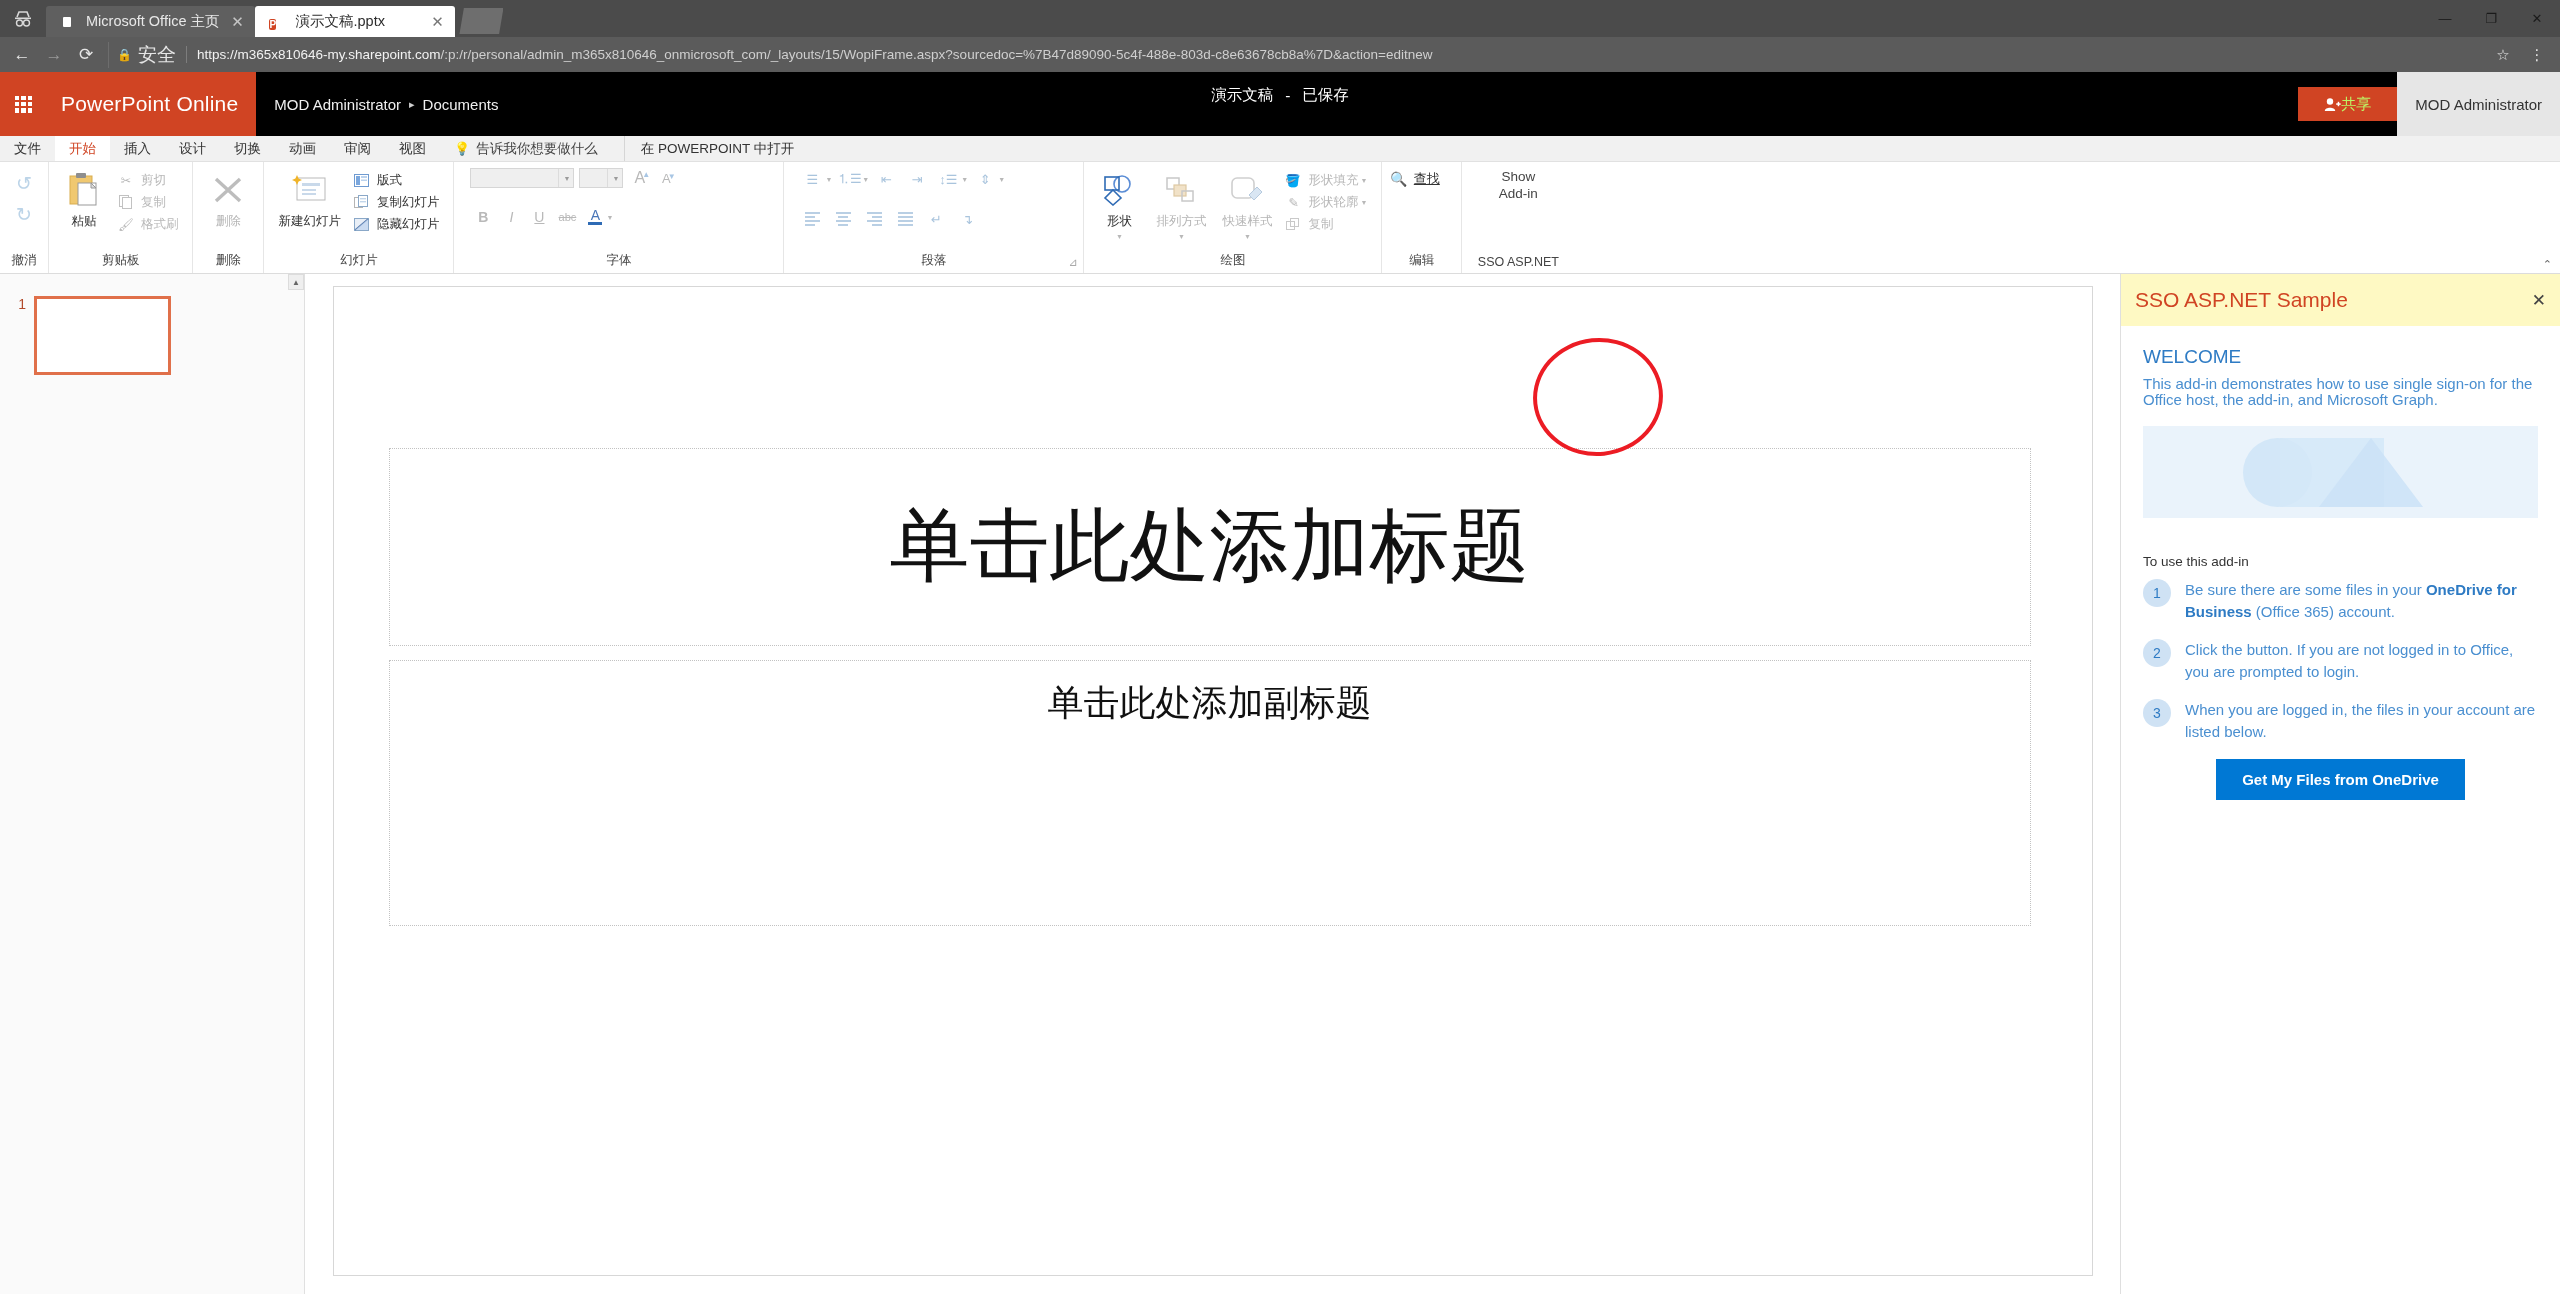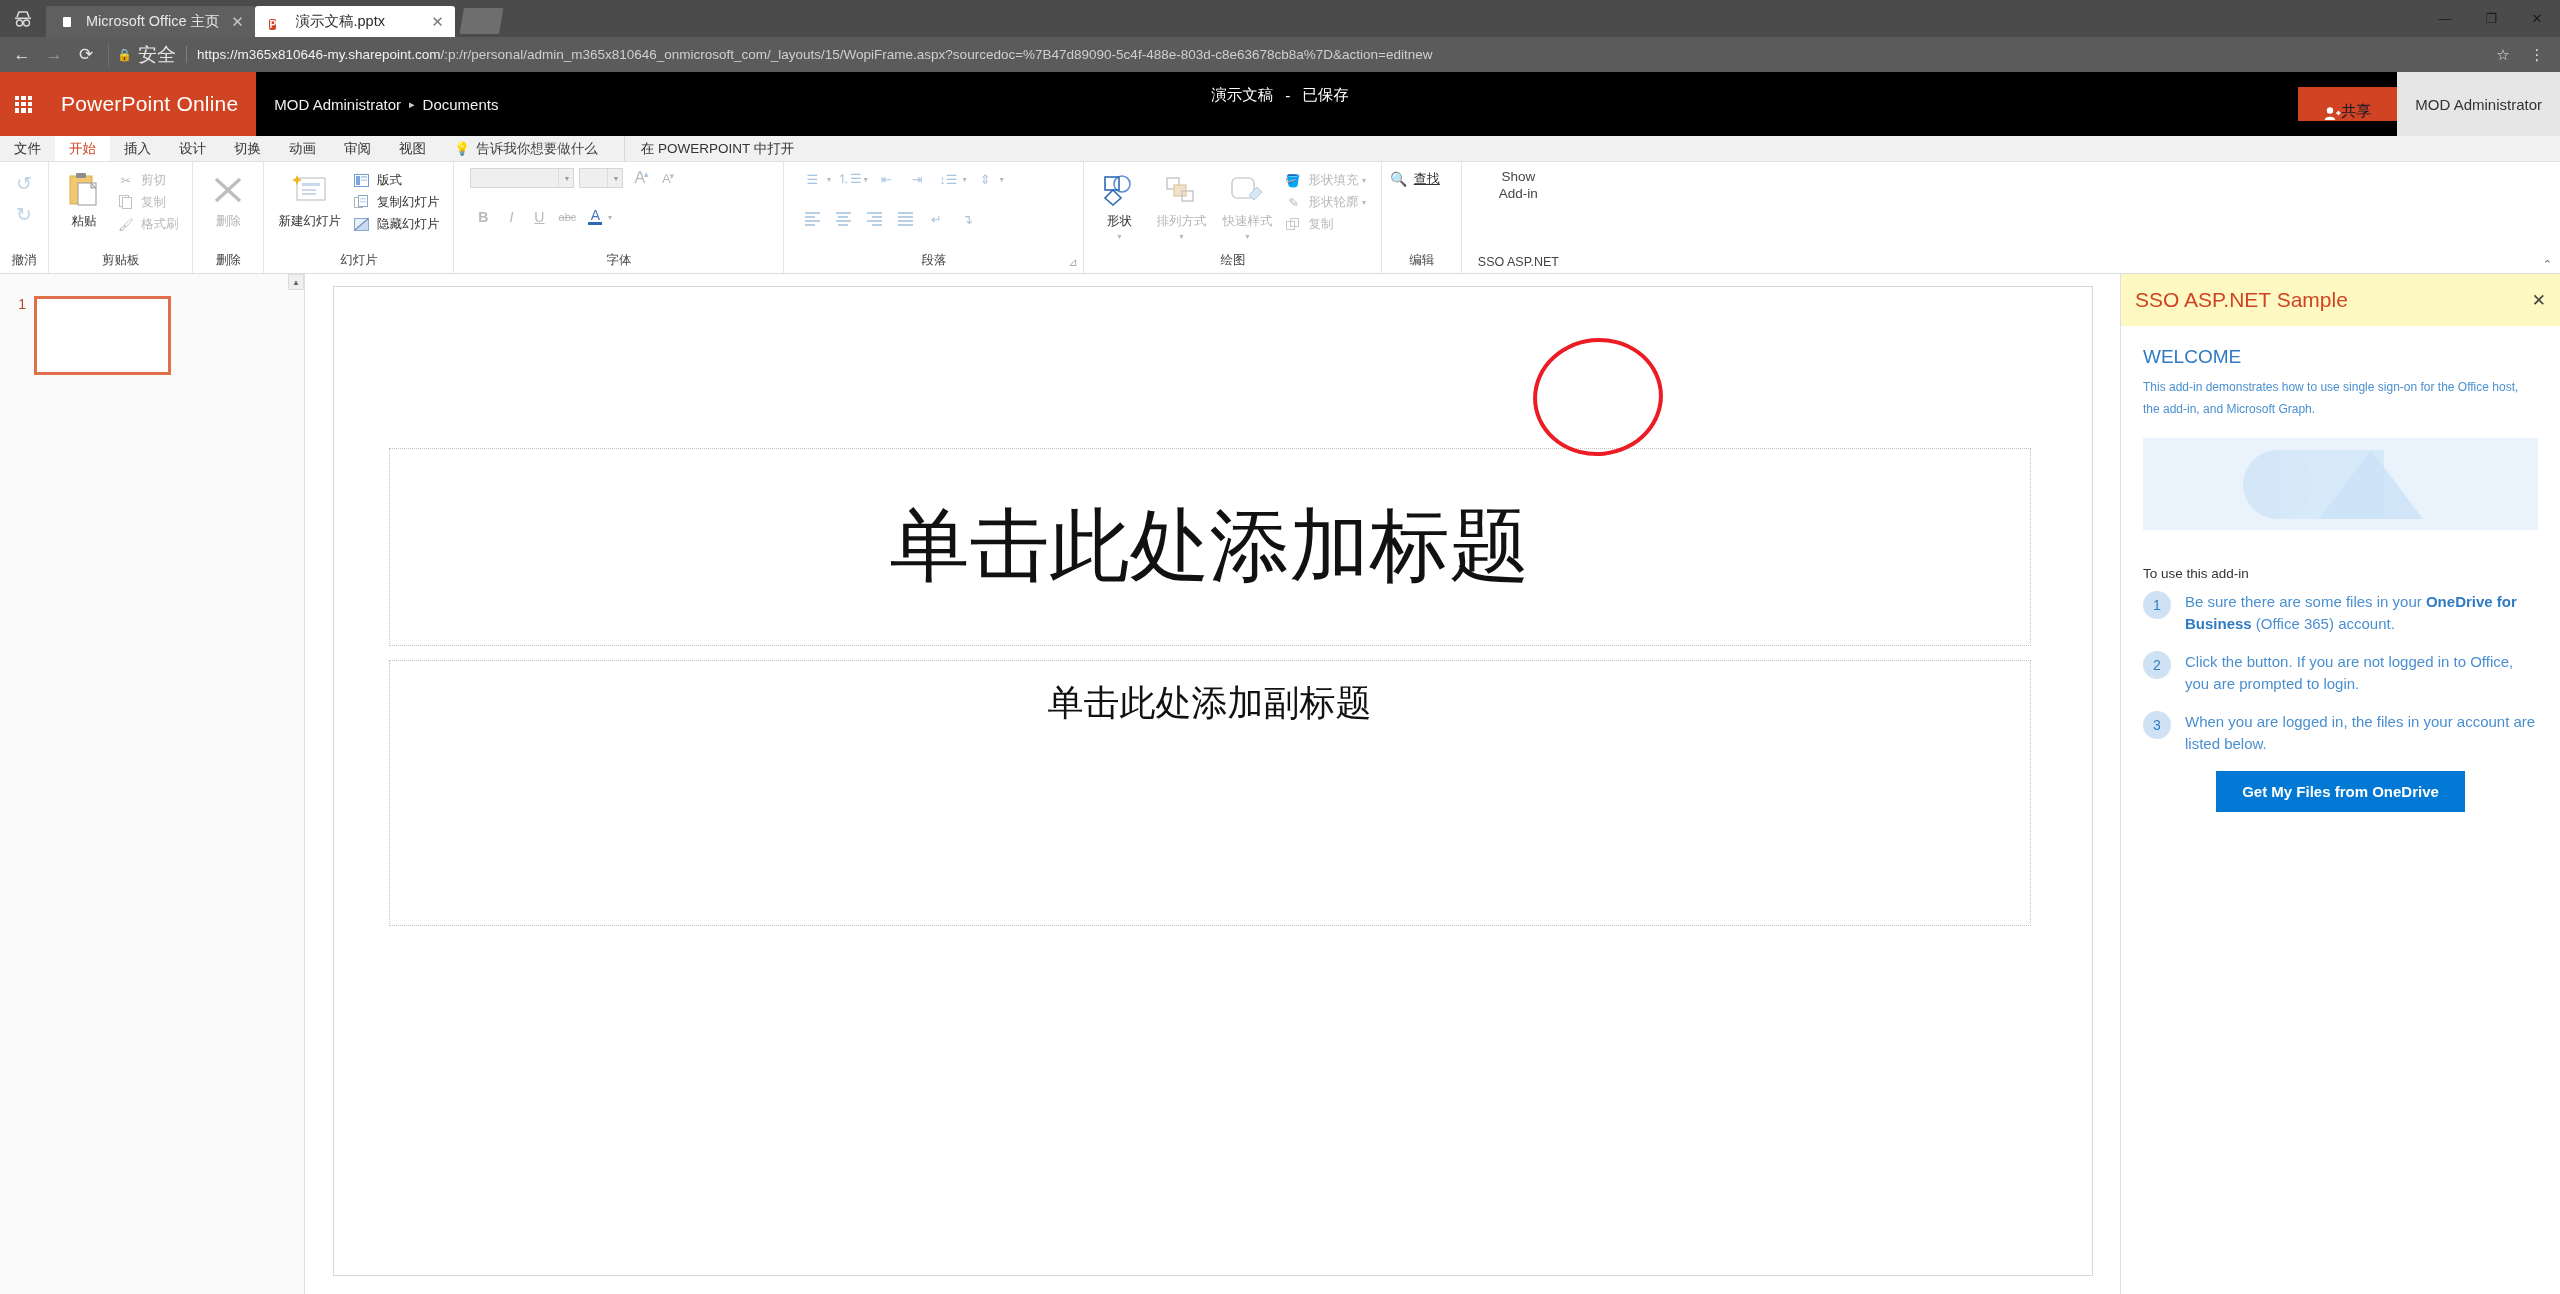--- a/index.html
+++ b/index.html
@@ -111,22 +111,22 @@
   .doc-title-center {
     position: absolute; left: 0; right: 0; top: 0; height: 47px;
     display: flex; align-items: center; justify-content: center;
     font-size: 15.5px; gap: 12px; pointer-events: none;
   }
   .doc-title-center span { pointer-events: auto; }
   .header-right {
     margin-left: auto; display: flex; align-items: stretch; z-index: 2;
   }
   .share-btn {
-    background: #d04423; display: flex; align-items: flex-end; gap: 0;
-    padding: 0 26px; font-size: 15px; color: #0f172a; height: 34px;
+    background: #d04423; display: flex; align-items: center; gap: 0;
+    padding: 0 26px; font-size: 15px; color: #bef264; height: 34px;
     align-self: center; margin-right: 0;
   }
   .user-chip {
     background: #e6e6e6; color: #333; display: flex; align-items: center;
     padding: 0 18px; font-size: 15px;
   }
 
   
   .ribbon-tabs {
     height: 26px; background: #f1f1f1; display: flex; align-items: stretch;
@@ -274,21 +274,21 @@
   .tp-header {
     height: 52px; background: #fef9c3; display: flex; align-items: center;
     padding: 0 14px; justify-content: space-between;
   }
   .tp-title { font-size: 21px; color: #d04423; font-weight: 300; }
   .tp-close { font-size: 17px; color: #444; }
   .tp-body { padding: 20px 22px 0 22px; }
   .tp-welcome {
     font-size: 19px; color: #2e7bc4; font-weight: 300; margin-bottom: 8px;
   }
-  .tp-desc { font-size: 12px; color: #4a8fd0; line-height: 22px; }
+  .tp-desc { font-size: 15px; color: #4a8fd0; line-height: 16px; }
   .tp-banner {
     margin-top: 18px; height: 92px; background: #eaf3fb; position: relative;
     overflow: hidden;
   }
   .tp-banner .circ {
     position: absolute; left: 100px; top: 12px; width: 69px; height: 69px;
     border-radius: 50%; background: #d3e7f8;
   }
   .tp-banner .sq {
     position: absolute; left: 137px; top: 12px; width: 104px; height: 69px;

